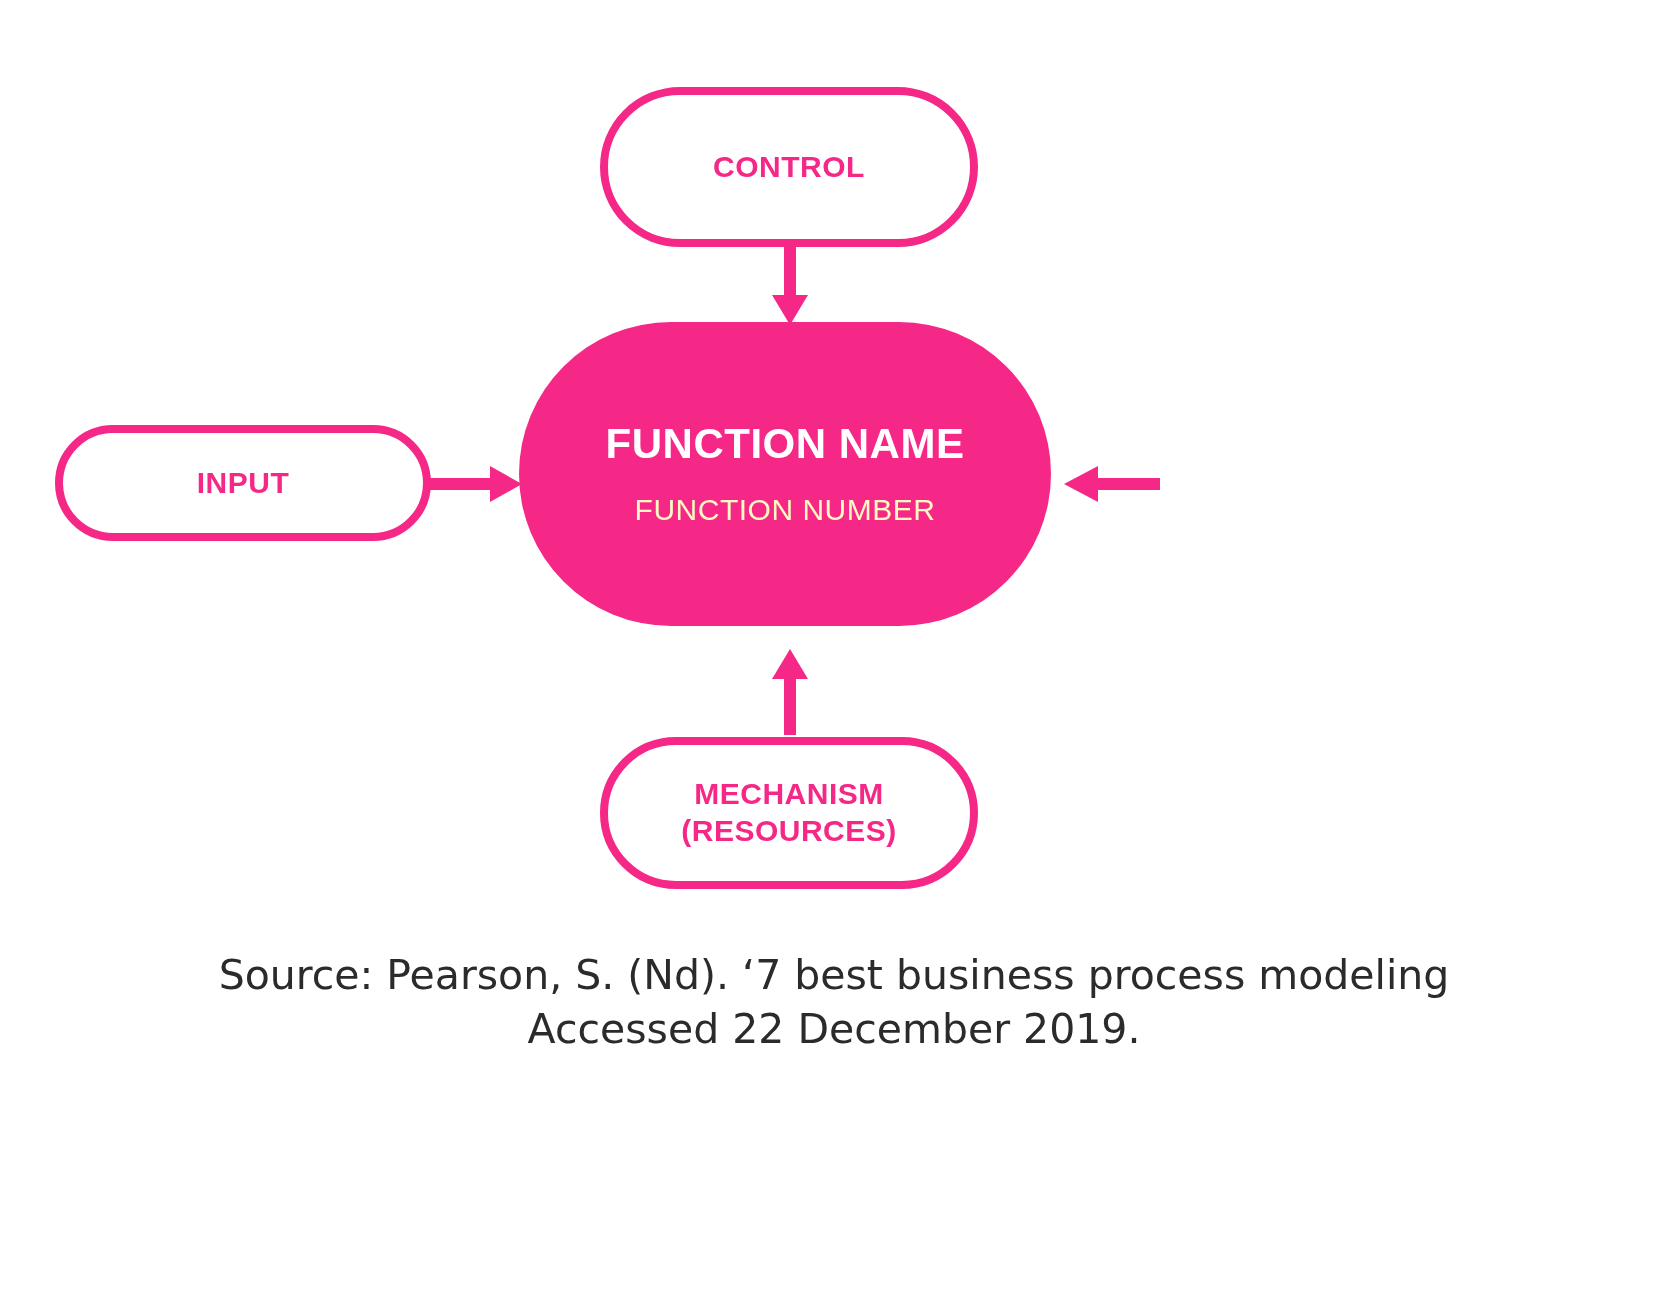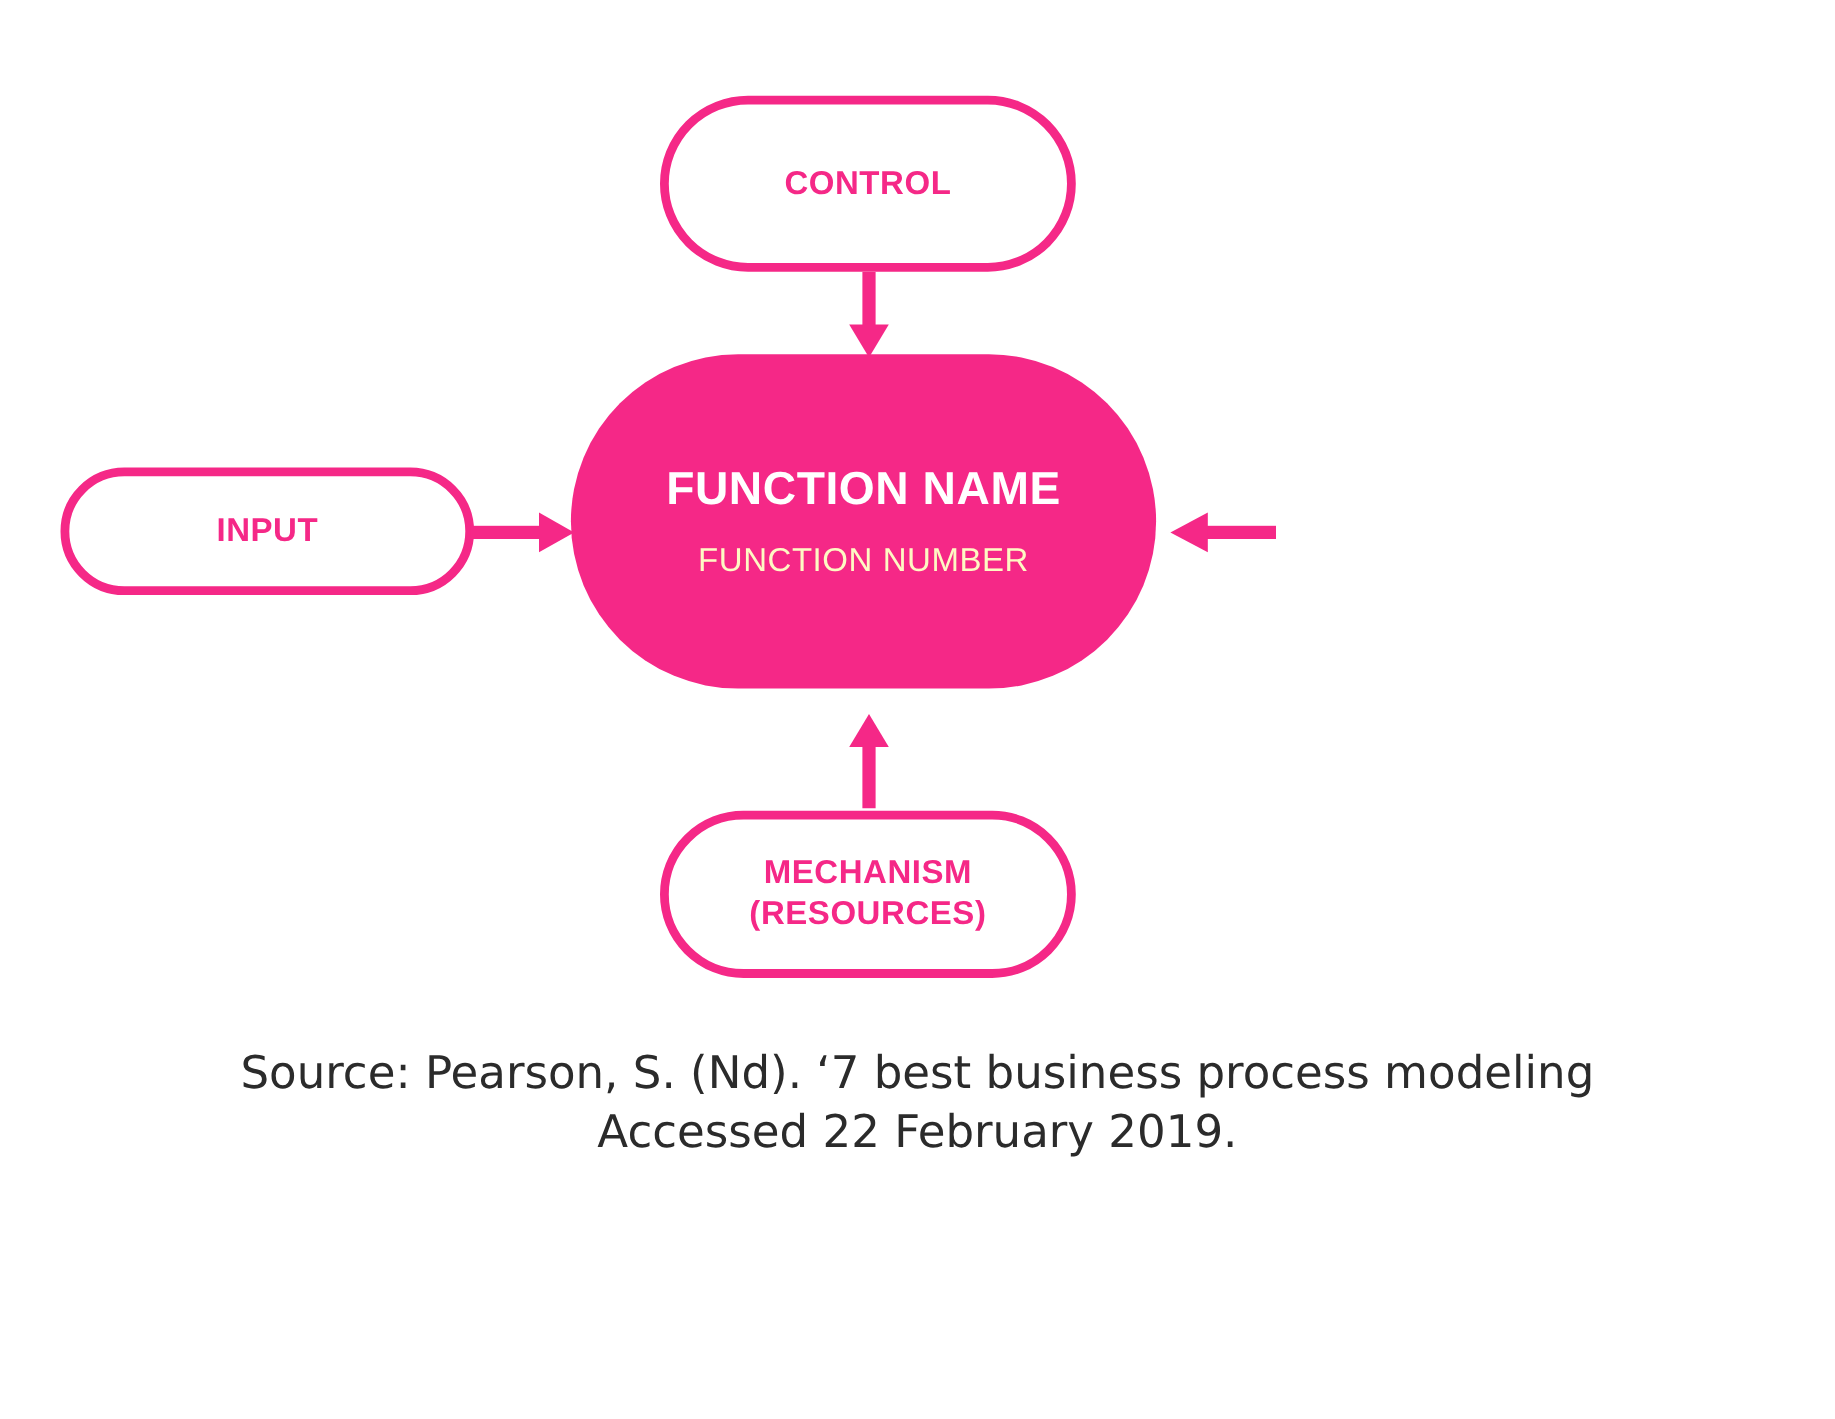--- a/index.html
+++ b/index.html
@@ -159,16 +159,16 @@
     </svg>
   </div>
 
   <div class="pill" id="node-mechanism">
     <span class="pill-label">MECHANISM
 (RESOURCES)</span>
   </div>
 
   <div id="caption">
     <span class="cap-line">Source: Pearson, S. (Nd). ‘7 best business process modeling</span>
-    <span class="cap-line">Accessed 22 February 2019.</span>
+    <span class="cap-line">Accessed 22 December 2019.</span>
   </div>
 
 </div>
 
 </body></html>

